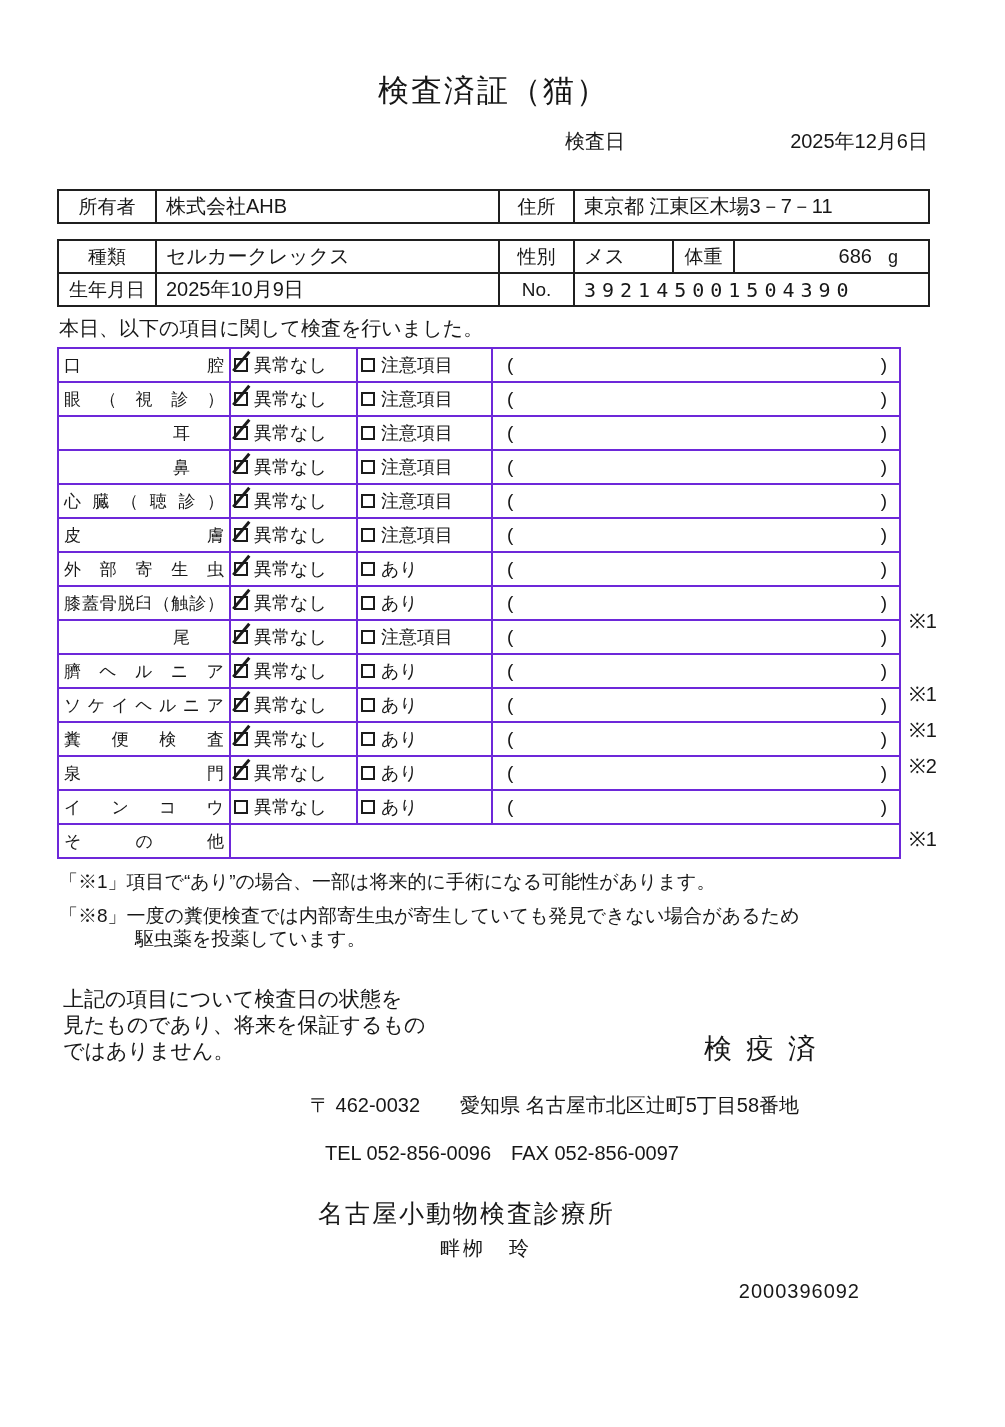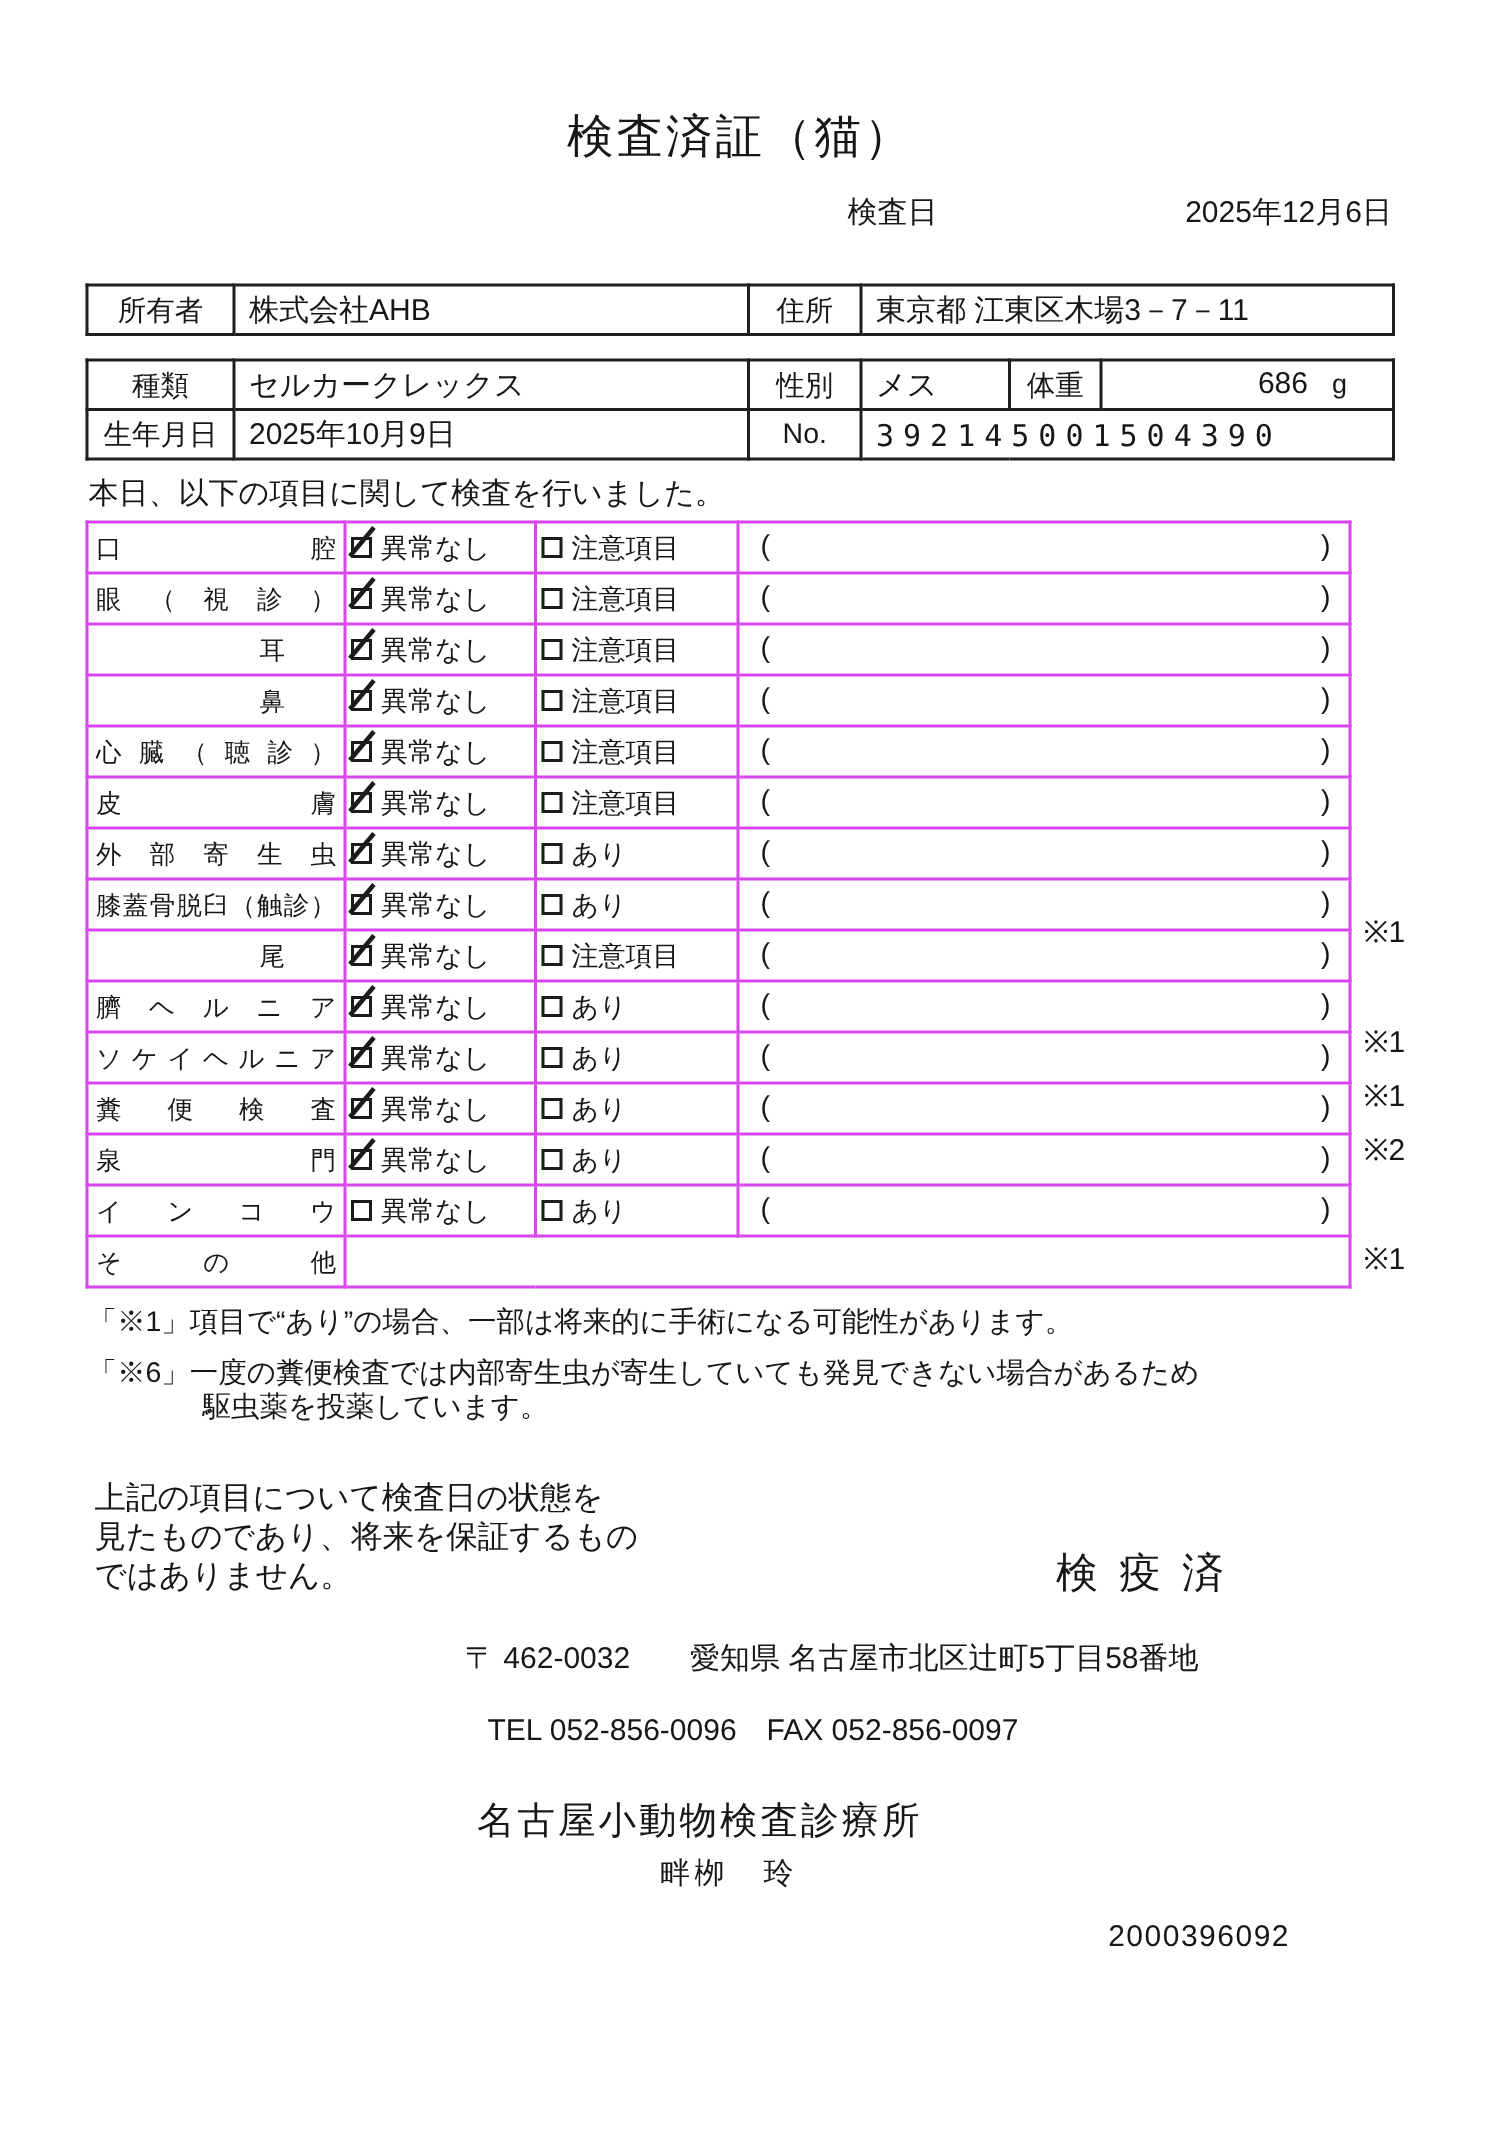--- a/index.html
+++ b/index.html
@@ -24,21 +24,21 @@
   .info td.c { text-align: center; padding: 0 2px; font-size: 19px; }
   .info-a { margin-bottom: 15px; margin-top: 35px; }
   .weight { text-align: right; padding-right: 30px !important; }
   .weight .unit { display: inline-block; margin-left: 16px; font-size: 18px; }
   .no-val { font-family: "DejaVu Sans Mono", monospace; font-size: 21px; letter-spacing: 6px; }
 
   .intro { font-size: 20px; margin: 8px 0 5px 2px; }
 
   .exam-wrap { position: relative; width: 844px; }
   .exam { width: 844px; }
-  .exam td { border: 2px solid #d946ef; height: 34px; padding: 0; overflow: visible; }
+  .exam td { border: 2px solid #6d28d9; height: 34px; padding: 0; overflow: visible; }
   .exam td.item { font-size: 17px; padding: 0 5px; white-space: nowrap; }
   .item.justify { text-align: justify; text-align-last: justify; text-justify: inter-character; }
   .item.center { text-align: center; padding-left: 80px !important; }
   .cellflex { display: flex; align-items: center; gap: 6px; padding-left: 3px; font-size: 18px; white-space: nowrap; }
   .cb { width: 14px; height: 14px; border: 2px solid #1b1b1b; position: relative; flex: 0 0 auto; background: #fff; }
   .cb.checked::after {
     content: ""; position: absolute; left: -2px; bottom: -1px;
     width: 25px; height: 2.5px; background: #1b1b1b;
     transform-origin: 0 100%; transform: rotate(-50deg);
   }
@@ -429,21 +429,21 @@
           </tbody>
       </table>
     <div class="mark" style="top: 260px;">※1</div>
         <div class="mark" style="top: 333px;">※1</div>
         <div class="mark" style="top: 369px;">※1</div>
         <div class="mark" style="top: 405px;">※2</div>
         <div class="mark" style="top: 478px;">※1</div>
       </div>
 
     <p class="note">「※1」項目で“あり”の場合、一部は将来的に手術になる可能性があります。</p>
-    <p class="note pre">「※6」一度の糞便検査では内部寄生虫が寄生していても発見できない場合があるため
+    <p class="note pre">「※8」一度の糞便検査では内部寄生虫が寄生していても発見できない場合があるため
 　　　　駆虫薬を投薬しています。</p>
 
     <div class="bottom-row">
       <p class="disclaimer">上記の項目について検査日の状態を
 見たものであり、将来を保証するもの
 ではありません。</p>
       <div class="stamp">検疫済</div>
     </div>
 
     <p class="addr">〒 462-0032　　愛知県 名古屋市北区辻町5丁目58番地</p>

